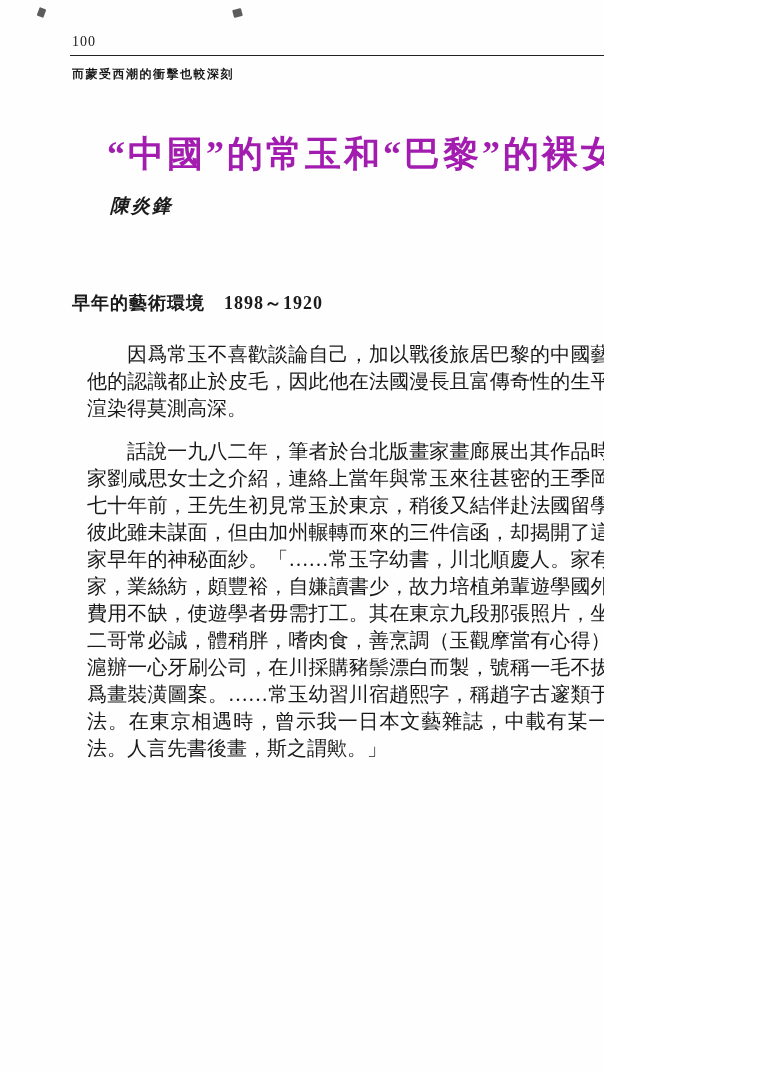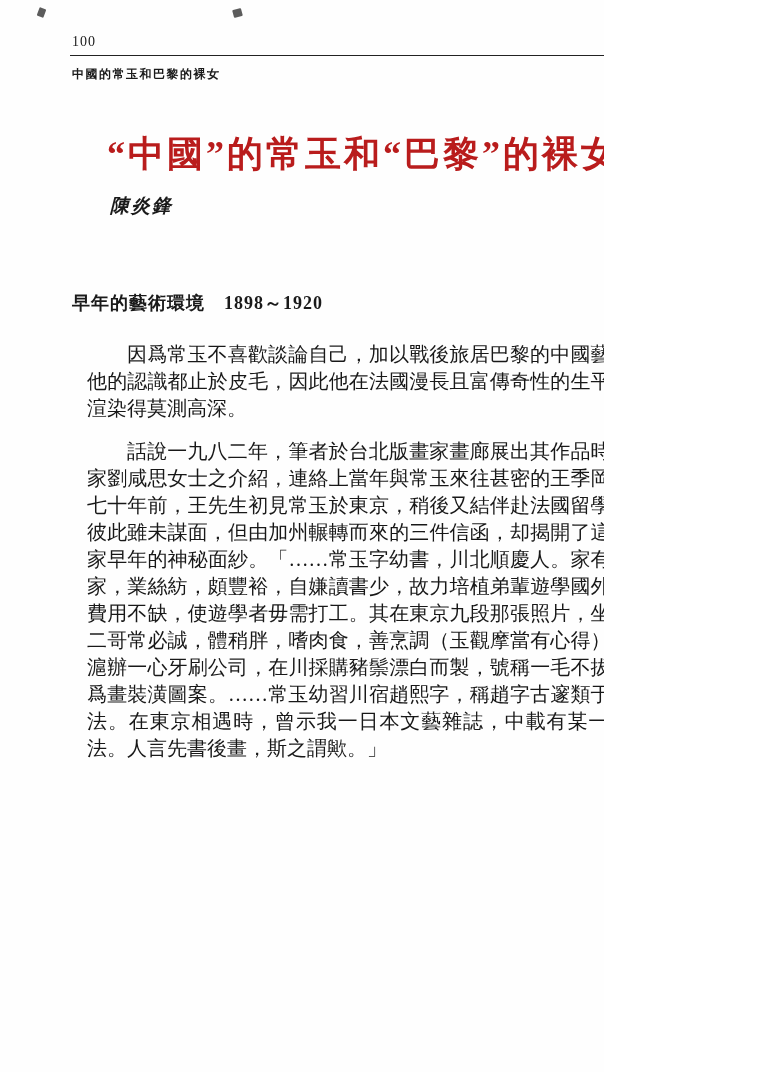--- a/index.html
+++ b/index.html
@@ -50,21 +50,21 @@
   }
   .title {
     position: absolute;
     left: 107px;
     top: 130px;
     margin: 0;
     font-size: 36px;
     font-weight: 700;
     letter-spacing: 3px;
     white-space: nowrap;
-    color: #b91c1c;
+    color: #a21caf;
   }
   .author {
     position: absolute;
     left: 110px;
     top: 193px;
     font-size: 19px;
     font-weight: 600;
     letter-spacing: 2px;
     font-style: italic;
   }
@@ -99,21 +99,21 @@
 
 <div class="page">
 
   <div class="scan-artifact artifact-1"></div>
   <div class="scan-artifact artifact-2"></div>
 
   <div class="page-number">100</div>
 
   <hr class="rule">
 
-  <div class="running-header">中國的常玉和巴黎的裸女</div>
+  <div class="running-header">而蒙受西潮的衝擊也較深刻</div>
 
   <h1 class="title">“中國”的常玉和“巴黎”的裸女</h1>
 
   <div class="author">陳炎鋒</div>
 
   <h2 class="section-heading">早年的藝術環境　1898～1920</h2>
 
   <div class="article-body">
     <p>因爲常玉不喜歡談論自己，加以戰後旅居巴黎的中國藝術家對他的認識都止於皮毛，因此他在法國漫長且富傳奇性的生平更被人渲染得莫測高深。</p>
     <p>話說一九八二年，筆者於台北版畫家畫廊展出其作品時，經作家劉咸思女士之介紹，連絡上當年與常玉來往甚密的王季岡先生。七十年前，王先生初見常玉於東京，稍後又結伴赴法國留學。我們彼此雖未謀面，但由加州輾轉而來的三件信函，却揭開了這位藝術家早年的神秘面紗。「……常玉字幼書，川北順慶人。家有大哥持家，業絲紡，頗豐裕，自嫌讀書少，故力培植弟輩遊學國外，供應費用不缺，使遊學者毋需打工。其在東京九段那張照片，坐者爲其二哥常必誠，體稍胖，嗜肉食，善烹調（玉觀摩當有心得），後在滬辦一心牙刷公司，在川採購豬鬃漂白而製，號稱一毛不拔。常玉爲畫裝潢圖案。……常玉幼習川宿趙熙字，稱趙字古邃類于右老書法。在東京相遇時，曾示我一日本文藝雜誌，中載有某一橫額書法。人言先書後畫，斯之謂歟。」</p>

